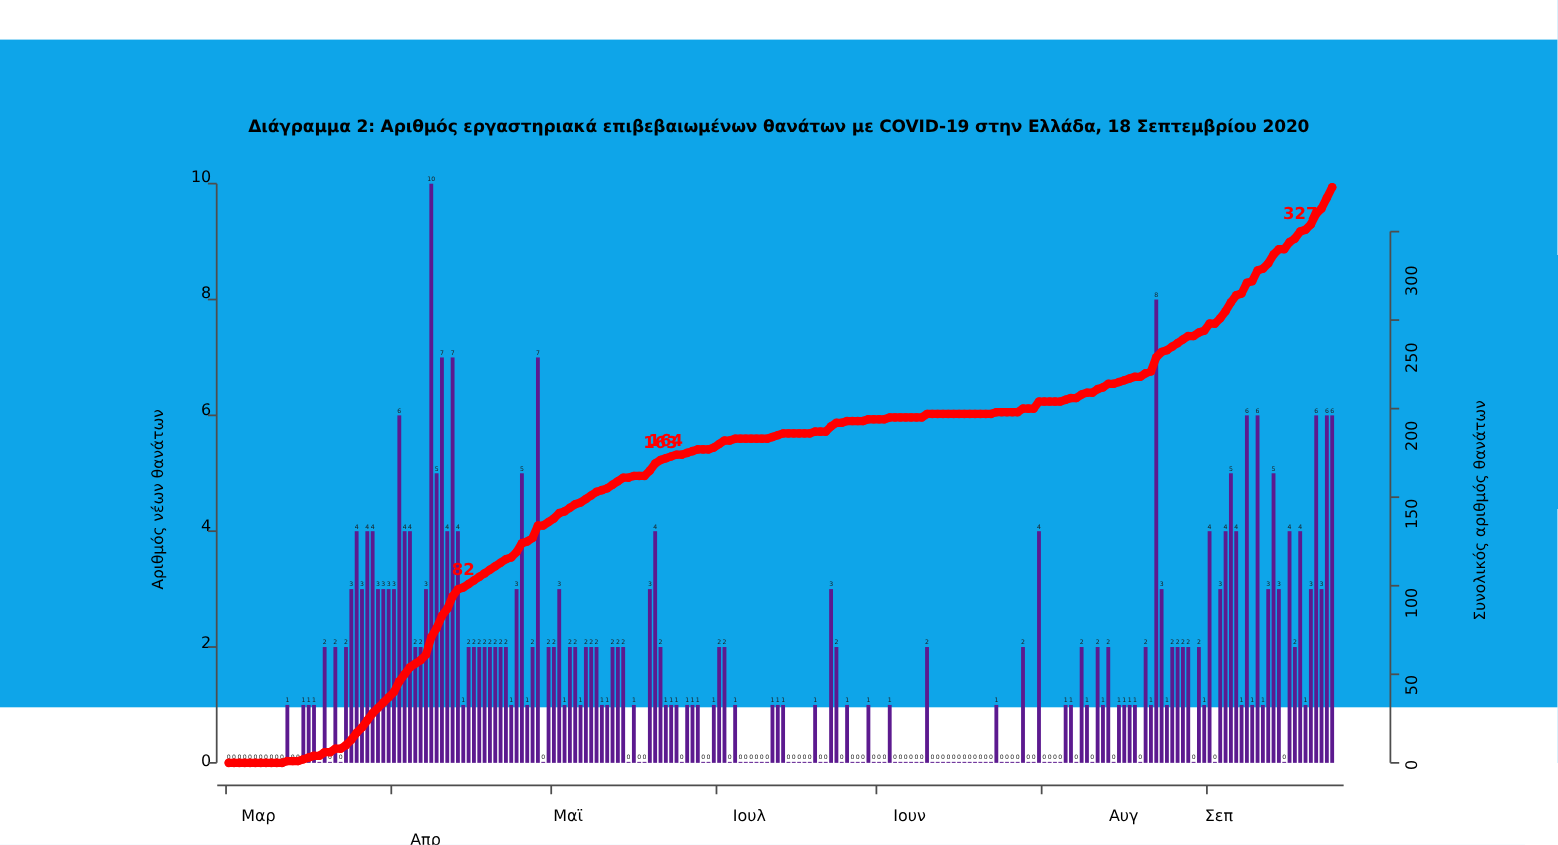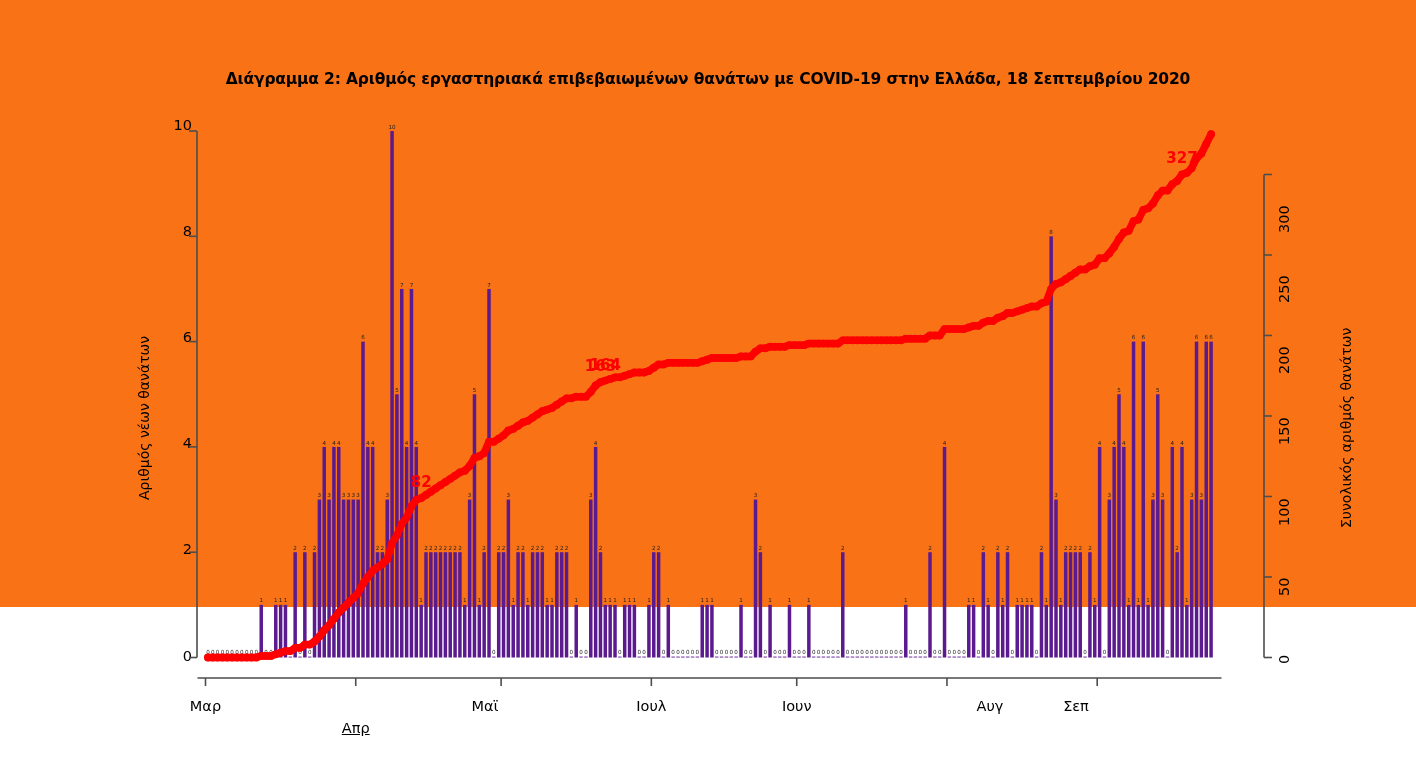--- a/index.html
+++ b/index.html
@@ -1,18 +1,18 @@
 <!DOCTYPE html>
 <html><head>
 <meta charset="utf-8">
 <title>Διάγραμμα 2</title>
 <style>
   html,body{margin:0;padding:0;background:#ffffff;}
   body{width:1416px;height:768px;font-family:"DejaVu Sans",sans-serif;overflow:hidden;}
-  #stage{position:relative;width:1416px;height:607px;background:#f97316;}
+  #stage{position:relative;width:1416px;height:607px;background:#0ea5e9;margin-top:36px;}
 
   
   #chart-title{
     position:absolute;left:0;top:70px;width:1416px;text-align:center;
     font-family:"DejaVu Sans",sans-serif;font-size:15.5px;font-weight:bold;
     color:#000;letter-spacing:-0.15px;white-space:nowrap;
   }
 
   
   #ylab-left{
@@ -33,21 +33,21 @@
   
   .ytick{
     position:absolute;font-size:14.5px;color:#000;text-align:right;
     width:40px;white-space:nowrap;
   }
   .ytick-r{
     position:absolute;font-size:14.5px;color:#000;white-space:nowrap;
     transform-origin:left top;
   }
   .xtick{
-    position:absolute;font-size:14.5px;color:#000;text-align:center;
+    position:absolute;font-size:14.5px;color:#000;text-align:right;
     width:90px;white-space:nowrap;
   }
 
   
   #plot{position:absolute;left:0;top:0;}
 
   .bar{fill:#5c1a8f;}
   .blab{font-family:"DejaVu Sans",sans-serif;font-size:5.6px;fill:#1c1c1c;text-anchor:middle;}
   .cumline{fill:none;stroke:#ff0000;stroke-width:7.5;stroke-linecap:round;stroke-linejoin:round;}
   .cumdot{fill:#ff0000;}

